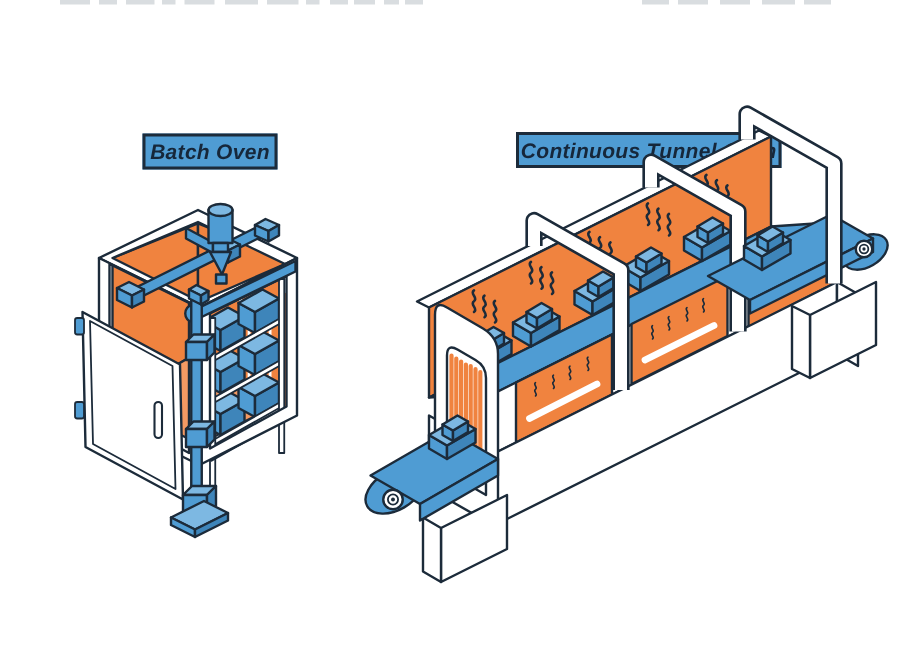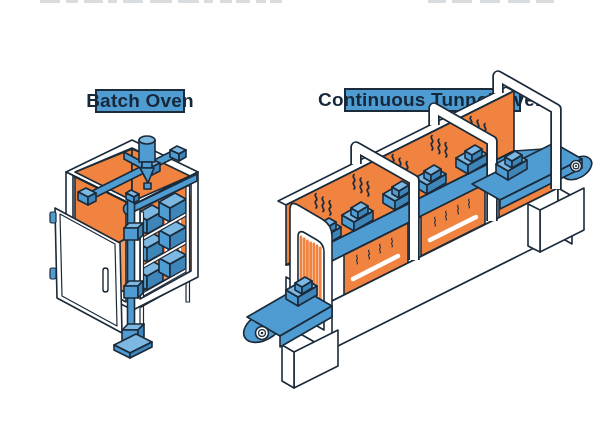--- a/index.html
+++ b/index.html
@@ -6,21 +6,21 @@
     --line:#1c2b3a; --orange:#f0833f; --orange-light:#f49a63;
     --blue:#4f9cd3; --blue-light:#7db8e2; --blue-dark:#3e85ba;
     --label-bg:#4f9cd3; --label-text:#16273a; --page-bg:#ffffff; --artifact:#d9dde0;
   }
   html,body{margin:0;padding:0;}
   body{width:600px;height:448px;position:relative;background:var(--page-bg);
        font-family:"Liberation Sans",sans-serif;overflow:hidden;}
   .label-box{position:absolute;box-sizing:border-box;border:2px solid var(--line);
        background:var(--label-bg);color:var(--label-text);
        display:flex;align-items:center;justify-content:center;
-       font-size:19px;font-weight:700;letter-spacing:.2px;white-space:nowrap;}
+       font-size:14px;font-weight:700;letter-spacing:.2px;white-space:nowrap;font-style:italic;}
   #label-batch{left:95px;top:89px;width:90px;height:24px;}
   #label-tunnel{left:344px;top:88px;width:177px;height:24px;}
   .illus{position:absolute;}
   #illus-batch{left:40px;top:125px;width:170px;height:240px;}
   #illus-tunnel{left:240px;top:65px;width:360px;height:330px;}
   .marks{position:absolute;top:0;left:0;width:600px;height:4px;}
   .marks i{position:absolute;top:0;height:3px;background:var(--artifact);display:block;}
   
   .ln{stroke:var(--line);stroke-width:1.6;stroke-linejoin:round;}
   .w{fill:#ffffff;} .o{fill:var(--orange);} .ol{fill:var(--orange-light);}

